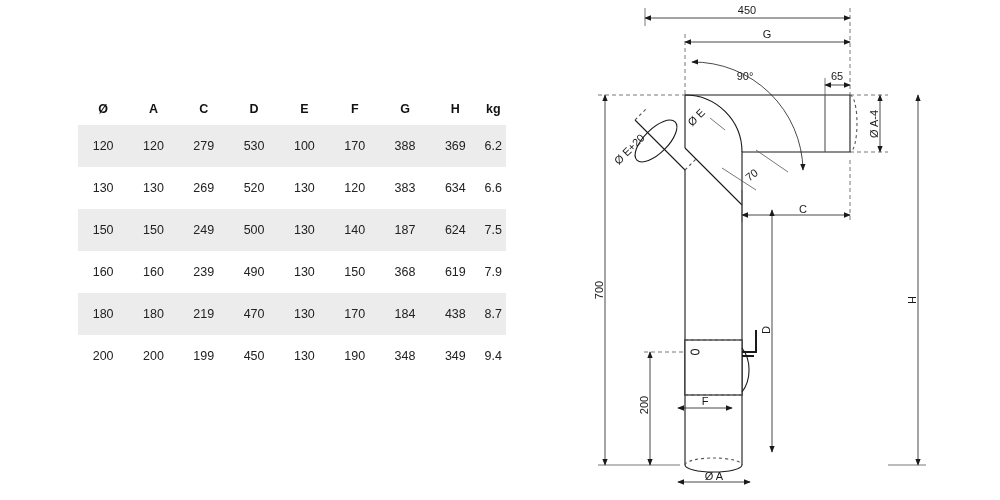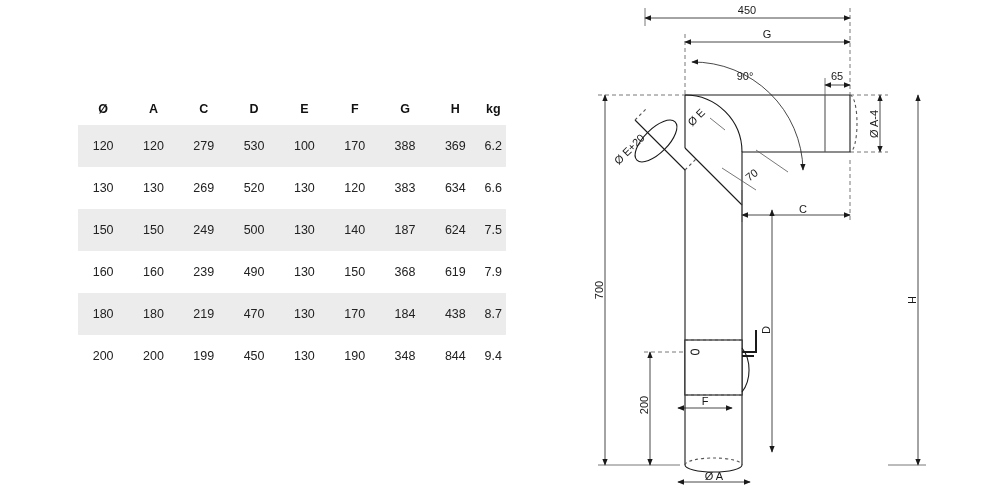--- a/index.html
+++ b/index.html
@@ -168,21 +168,21 @@
           <td>8.7</td>
         </tr>
         <tr class="plain">
           <td>200</td>
           <td>200</td>
           <td>199</td>
           <td>450</td>
           <td>130</td>
           <td>190</td>
           <td>348</td>
-          <td>844</td>
+          <td>349</td>
           <td>9.4</td>
         </tr>
       </tbody>
     </table>
   </div>
 
   <div id="drawing">
     <svg width="440" height="500" viewBox="0 0 440 500" xmlns="http://www.w3.org/2000/svg">
       <defs>
         <marker id="arrR" markerWidth="9" markerHeight="7" refX="8" refY="3.5" orient="auto">

